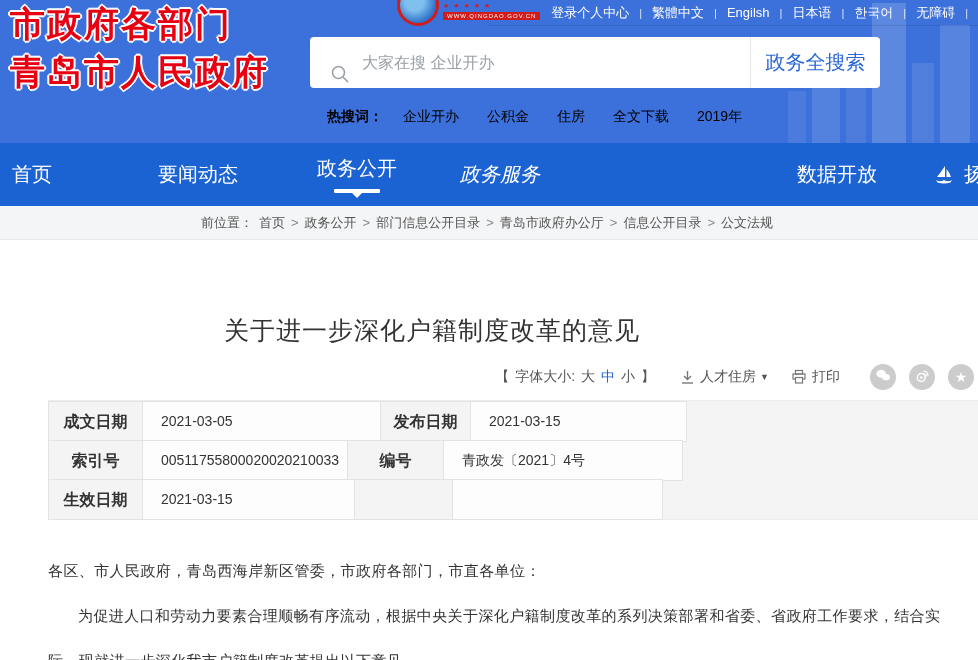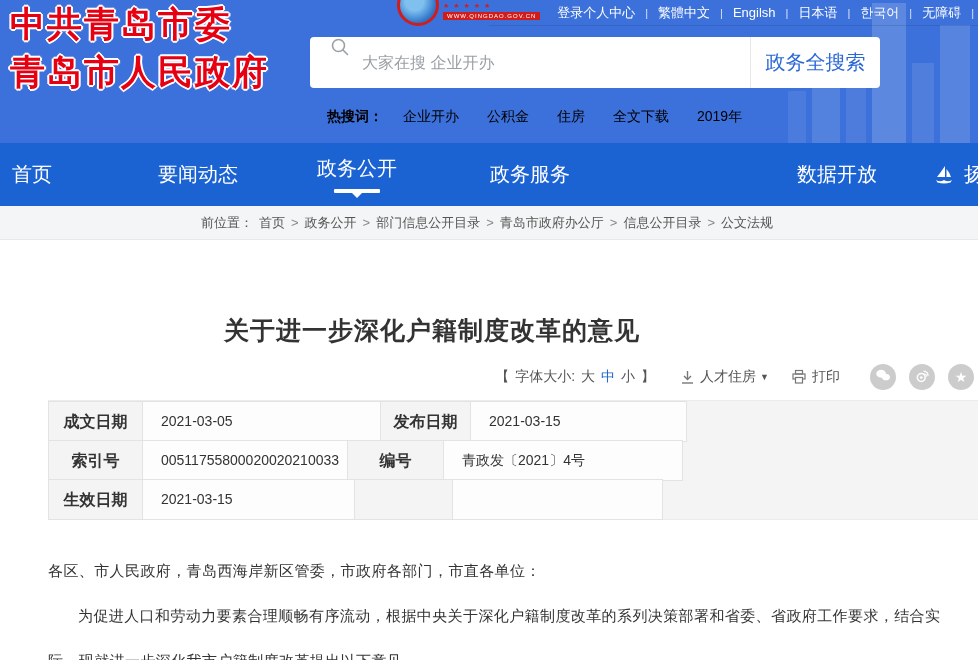--- a/index.html
+++ b/index.html
@@ -42,29 +42,29 @@
     border: 3px solid #d21c1c; position: relative; top: 0;
   }
   .emblem-right { margin-left: 4px; display: flex; flex-direction: column; justify-content: flex-start; }
   .emblem-title { color: #d21c1c; font-weight: bold; font-size: 14px; letter-spacing: 3px; }
   .emblem-stars { color: #d21c1c; font-size: 7px; letter-spacing: 4px; line-height: 8px; }
   .emblem-url { background: #d21c1c; color: #fff; font-size: 6px; padding: 1px 4px; letter-spacing: 1px; margin-top: 2px; }
 
   .top-links {
     position: absolute; top: 0; right: 0; height: 26px; width: 489px;
     display: flex; align-items: center; justify-content: flex-end;
-    color: #fff; font-size: 13px; padding-right: 4px;
+    color: #fff; font-size: 13px; padding-right: 10px;
     border-bottom: 1px solid rgba(0,0,0,0.10);
   }
   .top-links a { color: #fff; text-decoration: none; padding: 0 10px; white-space: nowrap; cursor: pointer; }
   .top-links .sep { color: rgba(255,255,255,0.8); font-size: 11px; }
 
   .search-wrap {
     position: absolute; left: 310px; top: 37px; width: 570px; height: 51px;
-    background: #fff; border-radius: 4px; display: flex; align-items: flex-start;
+    background: #fff; border-radius: 4px; display: flex; align-items: flex-end;
   }
   .search-icon { margin-left: 20px; flex: 0 0 auto; }
   .search-input {
     border: none; outline: none; flex: 1 1 auto; height: 100%;
     font-size: 16px; color: #333; padding-left: 12px; background: transparent;
     font-family: "Liberation Sans", "DejaVu Sans", sans-serif;
   }
   .search-input::placeholder { color: #9aa0a6; }
   .search-btn {
     flex: 0 0 130px; height: 100%; display: flex; align-items: center; justify-content: center;
@@ -92,41 +92,41 @@
   .nav-item .underline {
     position: relative; width: 46px; height: 4px; background: #fff; margin-top: 7px; border-radius: 1px;
   }
   .nav-item .underline::after {
     content: ""; position: absolute; top: 4px; left: 50%; transform: translateX(-50%);
     border: 5px solid transparent; border-top-color: #fff;
   }
   .nav-home { left: 12px; }
   .nav-news { left: 158px; }
   .nav-open { left: 317px; padding-top: 12px; justify-content: flex-start; }
-  .nav-serv { left: 490px; }
+  .nav-serv { left: 460px; font-style: italic; }
   .nav-inter { left: 637px; }
   .nav-data { left: 797px; }
   .nav-sail { left: 932px; flex-direction: row; gap: 8px; }
   .sail-icon { flex: 0 0 auto; display: inline-flex; }
 
   
   .breadcrumb {
     position: absolute; top: 206px; left: 0; width: 978px; height: 34px;
     background: #f4f5f6; border-bottom: 1px solid #e9e9e9;
     display: flex; align-items: center; font-size: 13px; color: #555;
     padding-left: 2px; white-space: nowrap; overflow: hidden; justify-content: center;
   }
   .breadcrumb span { margin-right: 6px; }
   .breadcrumb .bc-item { cursor: pointer; }
   .breadcrumb .bc-sep { color: #888; }
 
   
   .article-title {
     position: absolute; top: 314px; left: 0; width: 864px; text-align: center;
-    font-size: 25px; font-weight: bold; color: #333; letter-spacing: 1px;
+    font-size: 25px; font-weight: normal; color: #333; letter-spacing: 1px;
   }
   .toolbar {
     position: absolute; top: 362px; left: 0; width: 978px; height: 30px;
     display: flex; align-items: center; justify-content: flex-end;
     font-size: 14px; color: #555; padding-right: 4px;
   }
   .tb-group { display: flex; align-items: center; margin-right: 22px; white-space: nowrap; }
   .tb-size span { margin: 0 3px; }
   .size-opt { cursor: pointer; }
   .size-active { color: #1e62cc; }
@@ -173,21 +173,21 @@
     <div class="cityscape">
       <div class="bld b1"></div>
         <div class="bld b2"></div>
         <div class="bld b3"></div>
       <div class="bld b4"></div>
         <div class="bld b5"></div>
         <div class="bld b6"></div>
     </div>
 
     <div class="logo-text">
-      <div class="l1">中共青岛市委</div>
+      <div class="l1">市政府各部门</div>
       <div class="l2">青岛市人民政府</div>
     </div>
 
     <div class="emblem">
       <div class="emblem-globe"></div>
       <div class="emblem-right">
         <div class="emblem-title">青岛政务网</div>
         <div class="emblem-stars">★★★★★</div>
         <div class="emblem-url">WWW.QINGDAO.GOV.CN</div>
       </div>

